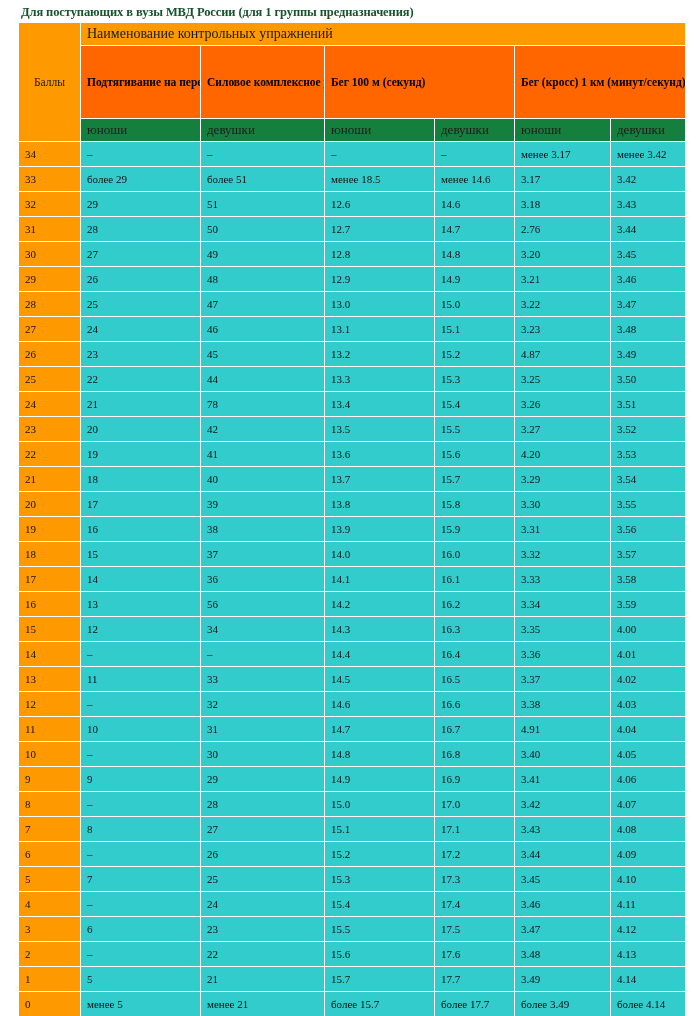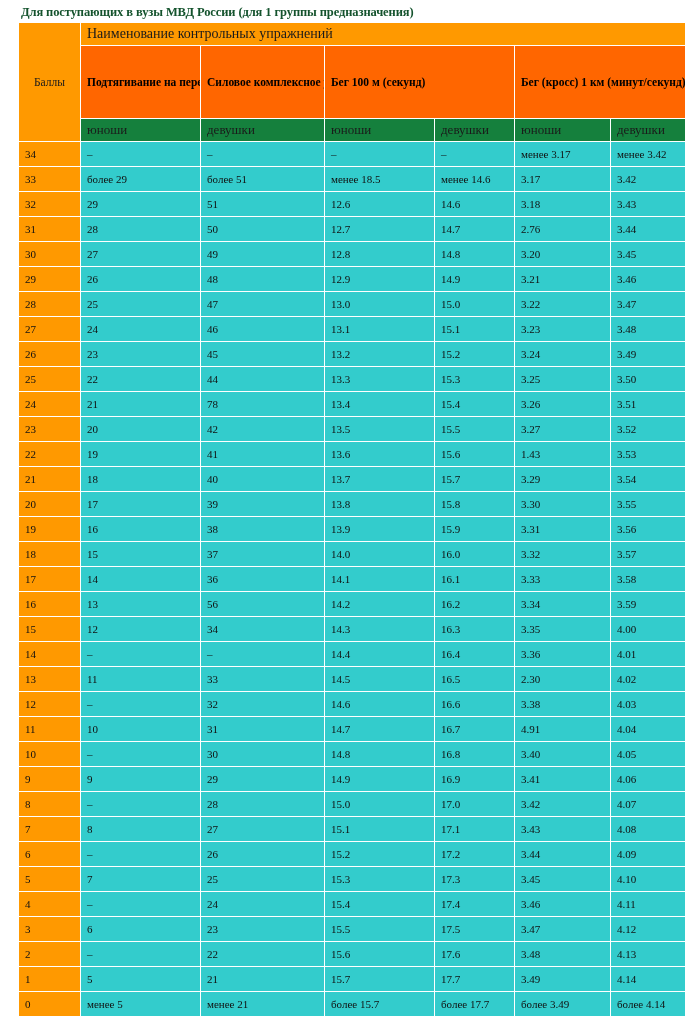--- a/index.html
+++ b/index.html
@@ -209,21 +209,21 @@
           <td class="val">15.1</td>
           <td class="val">3.23</td>
           <td class="val">3.48</td>
         </tr>
         <tr class="datarow">
           <td class="score">26</td>
           <td class="val">23</td>
           <td class="val">45</td>
           <td class="val">13.2</td>
           <td class="val">15.2</td>
-          <td class="val">3.24</td>
+          <td class="val">4.87</td>
           <td class="val">3.49</td>
         </tr>
         <tr class="datarow">
           <td class="score">25</td>
           <td class="val">22</td>
           <td class="val">44</td>
           <td class="val">13.3</td>
           <td class="val">15.3</td>
           <td class="val">3.25</td>
           <td class="val">3.50</td>
@@ -245,21 +245,21 @@
           <td class="val">15.5</td>
           <td class="val">3.27</td>
           <td class="val">3.52</td>
         </tr>
         <tr class="datarow">
           <td class="score">22</td>
           <td class="val">19</td>
           <td class="val">41</td>
           <td class="val">13.6</td>
           <td class="val">15.6</td>
-          <td class="val">1.43</td>
+          <td class="val">4.20</td>
           <td class="val">3.53</td>
         </tr>
         <tr class="datarow">
           <td class="score">21</td>
           <td class="val">18</td>
           <td class="val">40</td>
           <td class="val">13.7</td>
           <td class="val">15.7</td>
           <td class="val">3.29</td>
           <td class="val">3.54</td>
@@ -326,21 +326,21 @@
           <td class="val">16.4</td>
           <td class="val">3.36</td>
           <td class="val">4.01</td>
         </tr>
         <tr class="datarow">
           <td class="score">13</td>
           <td class="val">11</td>
           <td class="val">33</td>
           <td class="val">14.5</td>
           <td class="val">16.5</td>
-          <td class="val">2.30</td>
+          <td class="val">3.37</td>
           <td class="val">4.02</td>
         </tr>
         <tr class="datarow">
           <td class="score">12</td>
           <td class="val">–</td>
           <td class="val">32</td>
           <td class="val">14.6</td>
           <td class="val">16.6</td>
           <td class="val">3.38</td>
           <td class="val">4.03</td>

